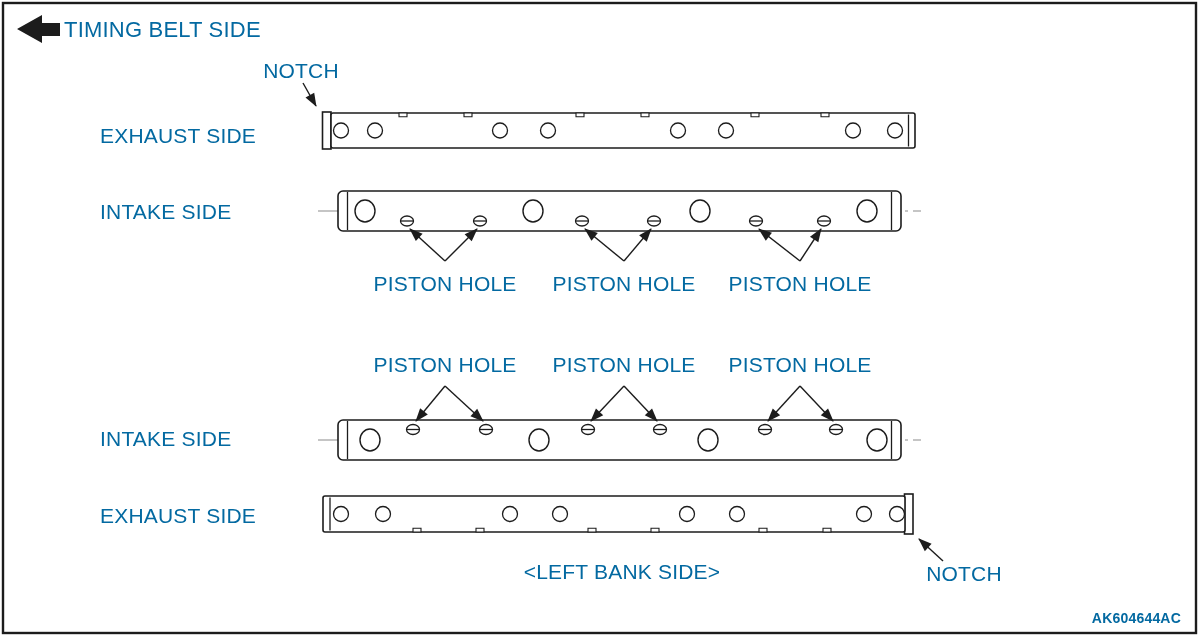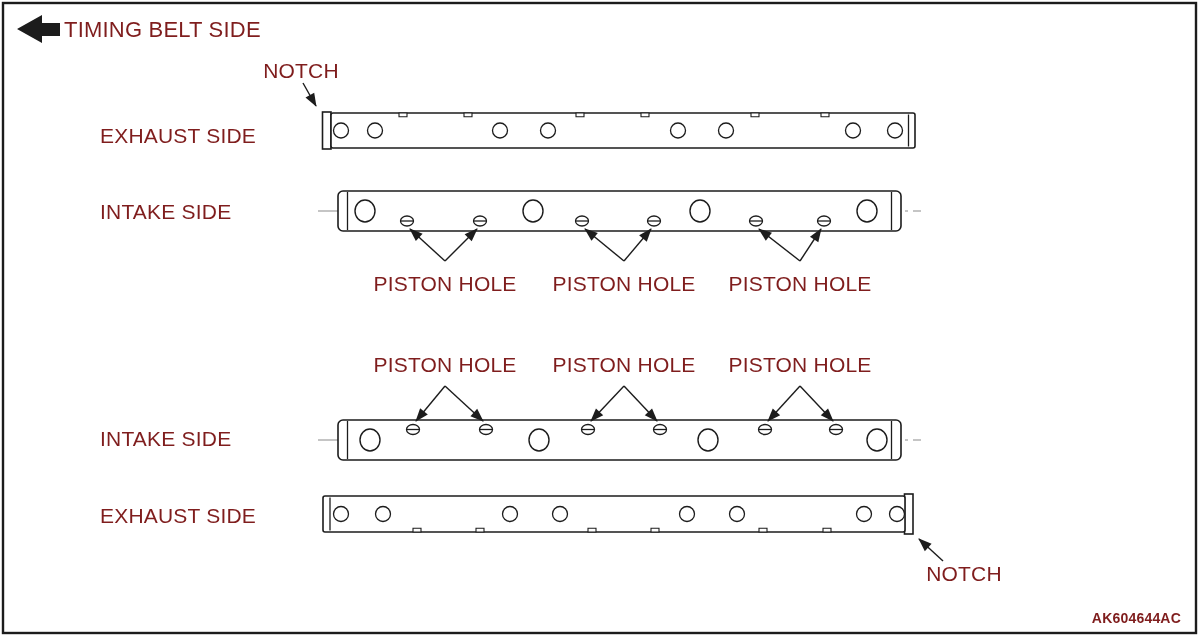--- a/index.html
+++ b/index.html
@@ -2,21 +2,21 @@
 <html><head>
 <meta charset="utf-8">
 <style>
   html,body{margin:0;padding:0;background:#e8e8e8;}
   #stage{
     position:relative;width:1200px;height:637px;background:#ffffff;
     font-family:"Liberation Sans",sans-serif;overflow:hidden;
   }
   #lineart{position:absolute;left:0;top:0;}
   .label{
-    position:absolute;font-size:21px;color:#7f1d1d;white-space:nowrap;
+    position:absolute;font-size:21px;color:#0369a1;white-space:nowrap;
     line-height:1;letter-spacing:.2px;transform:translate(0,-50%);
   }
   .label.center{transform:translate(-50%,-50%);}
   .label.rside{width:212px;left:100px;text-align:left;}
   .label.big{font-size:22px;}
   .label.code{font-size:14px;font-weight:bold;width:200px;left:981px;text-align:right;}
 </style>
 </head>
 <body>
 
@@ -168,17 +168,18 @@
   <div class="label center" style="left:800px;top:283px;">PISTON HOLE</div>
 
   <div class="label center" style="left:445px;top:364px;">PISTON HOLE</div>
   <div class="label center" style="left:624px;top:364px;">PISTON HOLE</div>
   <div class="label center" style="left:800px;top:364px;">PISTON HOLE</div>
 
   <div class="label rside" style="top:438px;">INTAKE SIDE</div>
 
   <div class="label rside" style="top:515px;">EXHAUST SIDE</div>
 
+  <div class="label center" style="left:622px;top:571px;">&lt;LEFT BANK SIDE&gt;</div>
 
   <div class="label center" style="left:964px;top:573px;">NOTCH</div>
 
   <div class="label code" style="top:618px;">AK604644AC</div>
 </div>
 
 </body></html>

